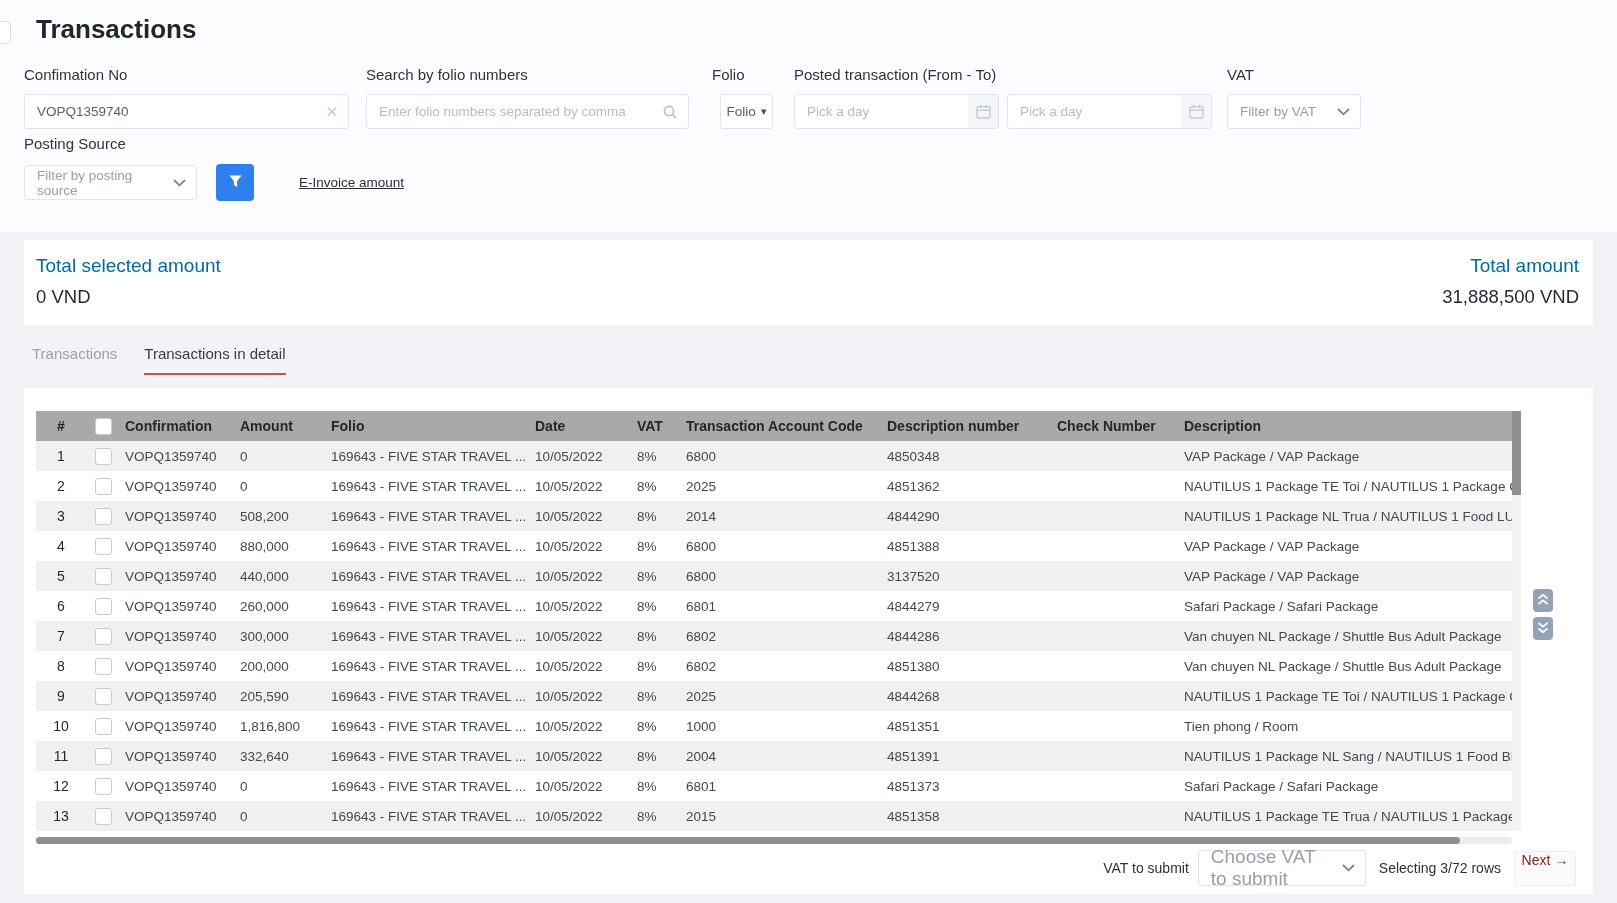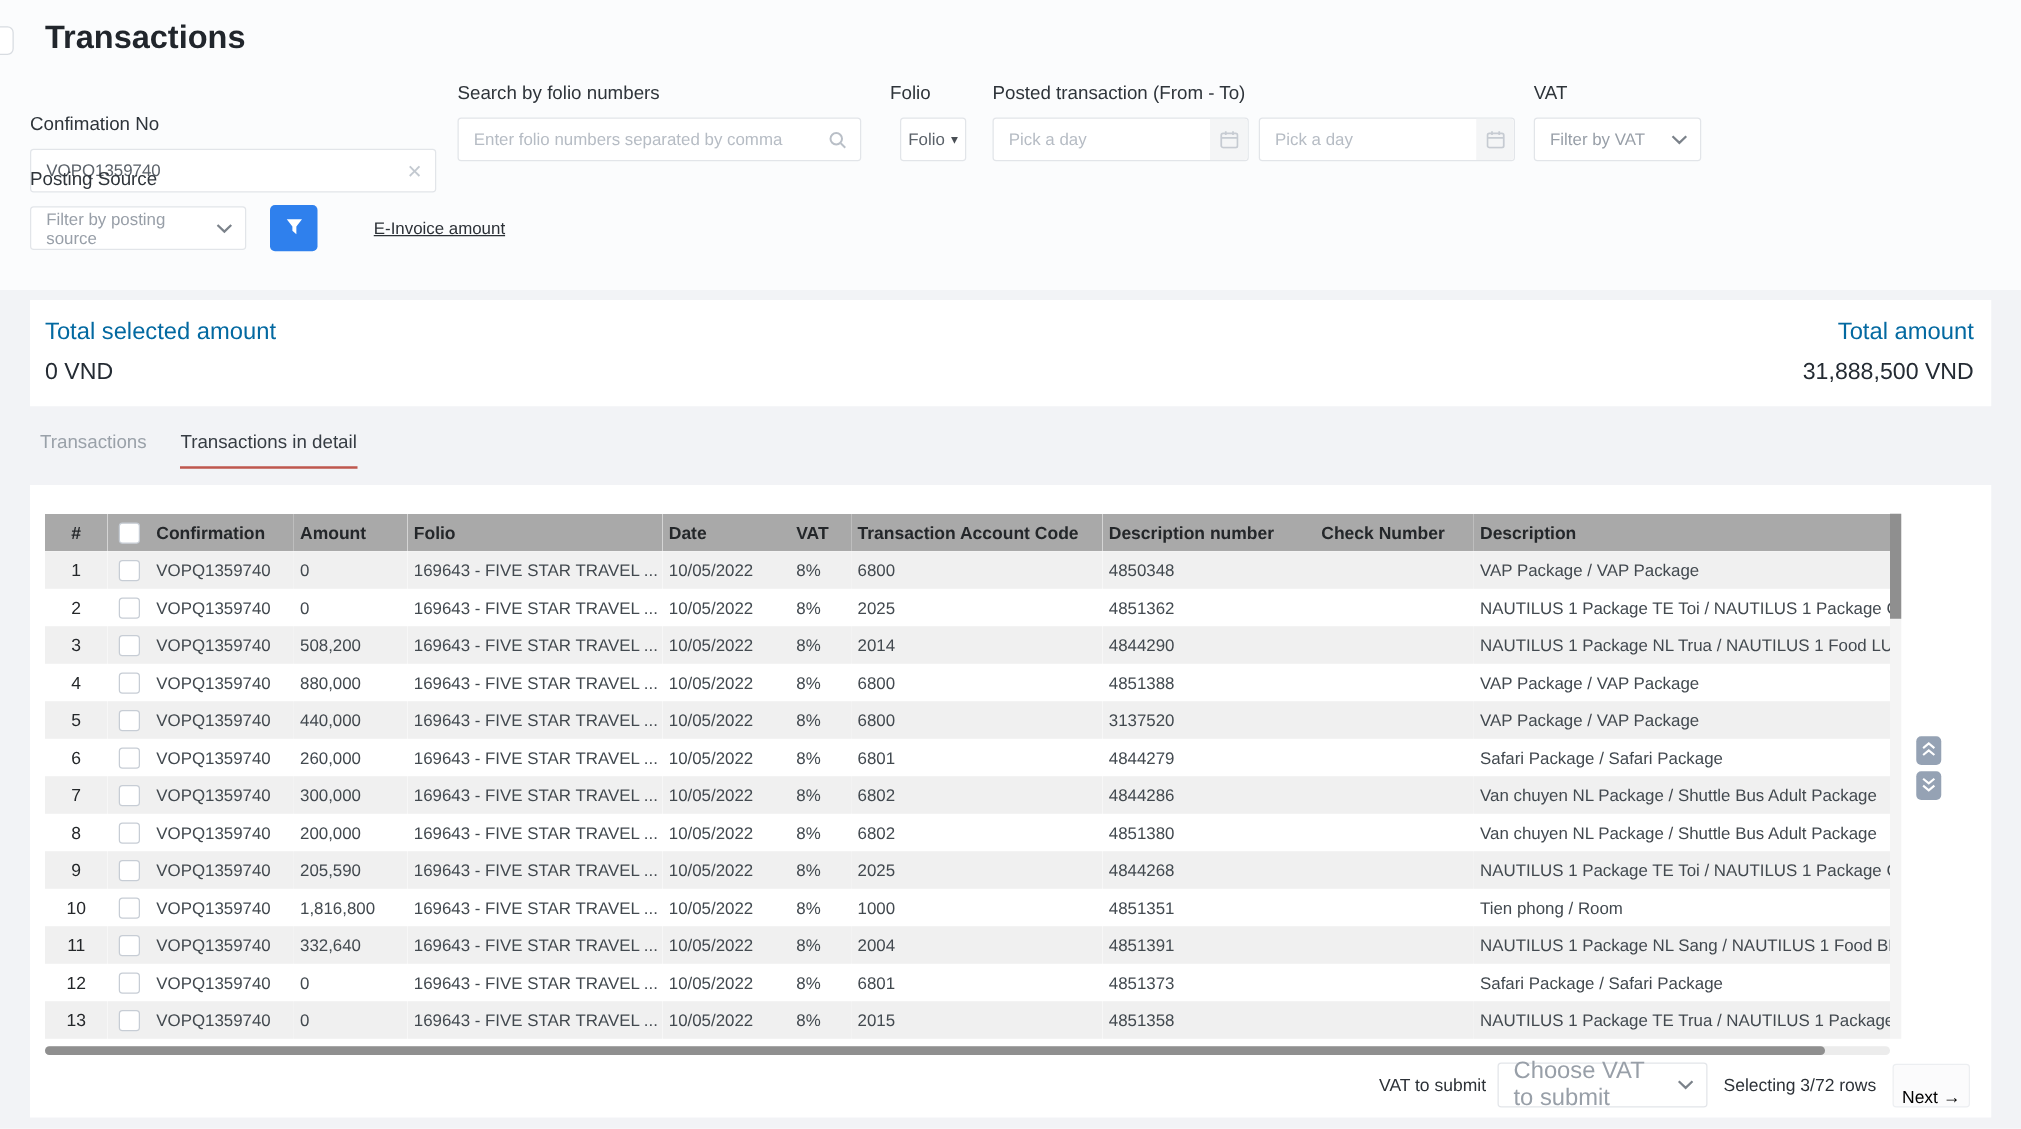--- a/index.html
+++ b/index.html
@@ -20,21 +20,21 @@
   .filter-row1 { position:absolute; left:24px; top:66px; display:flex; align-items:flex-start; }
   .filter-group { display:flex; flex-direction:column; }
   .filter-label { font-size:15px; color:#2e343a; margin-bottom:11px; height:17px; white-space:nowrap; }
   .input-box {
     height:35px; background:#ffffff; border:1px solid #e2e5e9; border-radius:3px;
     display:flex; align-items:center; padding:0 10px 0 12px; font-size:13.5px;
   }
   .input-box input { border:none; outline:none; flex:1; font-size:13.5px; color:#5a6169;
     font-family:"Liberation Sans", sans-serif; background:transparent; min-width:0; }
   .input-box input::placeholder { color:#b6bcc4; }
-  .g-conf { width:325px;margin-top:25px; }
+  .g-conf { width:325px; }
   .g-folio-search { width:323px; margin-left:17px; }
   .g-folio { width:61px; margin-left:23px; }
   .g-posted { width:418px; margin-left:21px; }
   .g-vat { width:134px; margin-left:15px; }
   .clear-x { color:#c3c9d0; font-size:15px; cursor:pointer; padding-left:6px; }
   .date-pair { display:flex; }
   .date-input { width:205px; }
   .date-input + .date-input { margin-left:8px; }
   .icon-slot { display:flex; align-items:center; justify-content:center; margin-left:6px; }
   .cal-slot { background:#f4f5f6; width:30px; height:33px; margin-right:-10px; border-radius:0 3px 3px 0; }
@@ -85,21 +85,21 @@
     background:#ececec; border-radius:4px; }
   .h-thumb { width:1424px; height:7px; background:#8f8f8f; border-radius:4px; cursor:pointer; }
   .v-scrollbar { position:absolute; left:1488px; top:23px; width:9px; height:420px; background:#f4f4f4; }
   .v-thumb { width:9px; height:84px; background:#8f8f8f; cursor:pointer; }
 
   .table-footer { position:absolute; right:17px; top:462px; display:flex; align-items:center; }
   .footer-label { font-size:14px; color:#2c3137; }
   .vat-select { width:168px; height:36px; margin-left:9px; font-size:19px; }
   .selecting-text { font-size:14px; color:#2c3137; margin-left:13px; }
   .next-btn { margin-left:13px; width:62px; height:35px; background:#fbfbfc; border:1px solid #eceef1;
-    border-radius:3px; font-size:14px; color:#000000; display:flex; align-items:flex-end;
+    border-radius:3px; font-size:14px; color:#7f1d1d; display:flex; align-items:flex-start;
     justify-content:center; gap:4px; font-family:"Liberation Sans", sans-serif; }
 
   
   .float-btns { position:absolute; left:1533px; top:589px; display:flex; flex-direction:column; gap:5px; }
   .float-btn { width:20px; height:23px; background:#95a2b4; border:none; border-radius:4px;
     display:flex; align-items:center; justify-content:center; cursor:pointer; }
 </style>
 </head>
 <body>
 

